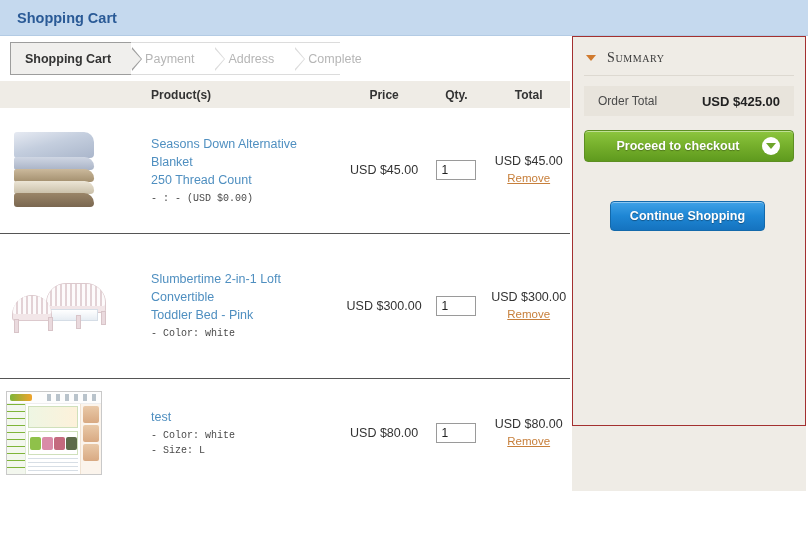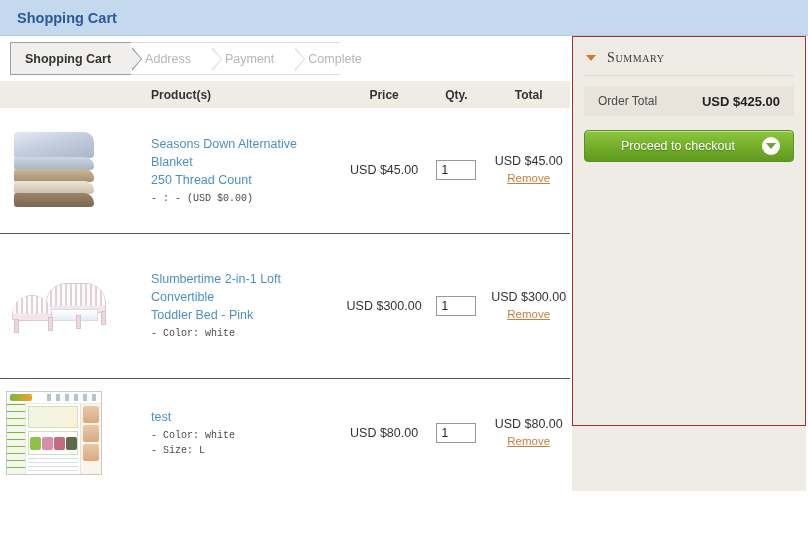--- a/index.html
+++ b/index.html
@@ -339,21 +339,21 @@
     align-items: center;
     justify-content: center;
     box-shadow: inset 0 1px 0 rgba(255,255,255,.45);
     cursor: pointer;
     position: relative;
     box-sizing: border-box;
   }
   #checkout-btn .co-label {
     color: #ffffff;
     font-size: 12.5px;
-    font-weight: normal;
+    font-weight: bold;
     text-shadow: 0 1px 1px rgba(0,0,0,.3);
     margin-right: 22px;
   }
   #checkout-btn .co-circle {
     position: absolute;
     right: 13px;
     top: 50%;
     margin-top: -9px;
     width: 18px; height: 18px;
     border-radius: 50%;
@@ -403,26 +403,26 @@
 
   <div id="main-col">
 
     <div id="checkout-steps">
       <div class="step active">
         <span>Shopping Cart</span>
         <span class="arrow-out"></span>
         <span class="arrow-in"></span>
       </div>
       <div class="step">
-        <span>Address</span>
+        <span>Payment</span>
         <span class="arrow-out"></span>
         <span class="arrow-in"></span>
       </div>
       <div class="step">
-        <span>Payment</span>
+        <span>Address</span>
         <span class="arrow-out"></span>
         <span class="arrow-in"></span>
       </div>
       <div class="step">
         <span>Complete</span>
       </div>
     </div>
 
     <table id="cart-table">
       <thead>
@@ -567,18 +567,21 @@
         <span class="ot-value">USD $425.00</span>
       </div>
 
       <div id="checkout-btn">
         <span class="co-label">Proceed to checkout</span>
         <span class="co-circle">
             <i></i>
           </span>
       </div>
 
+      <div id="continue-btn">
+        <span>Continue Shopping</span>
+      </div>
 
       <div id="side-highlight"></div>
     </div>
   </div>
 
 </div>
 
 </body></html>

